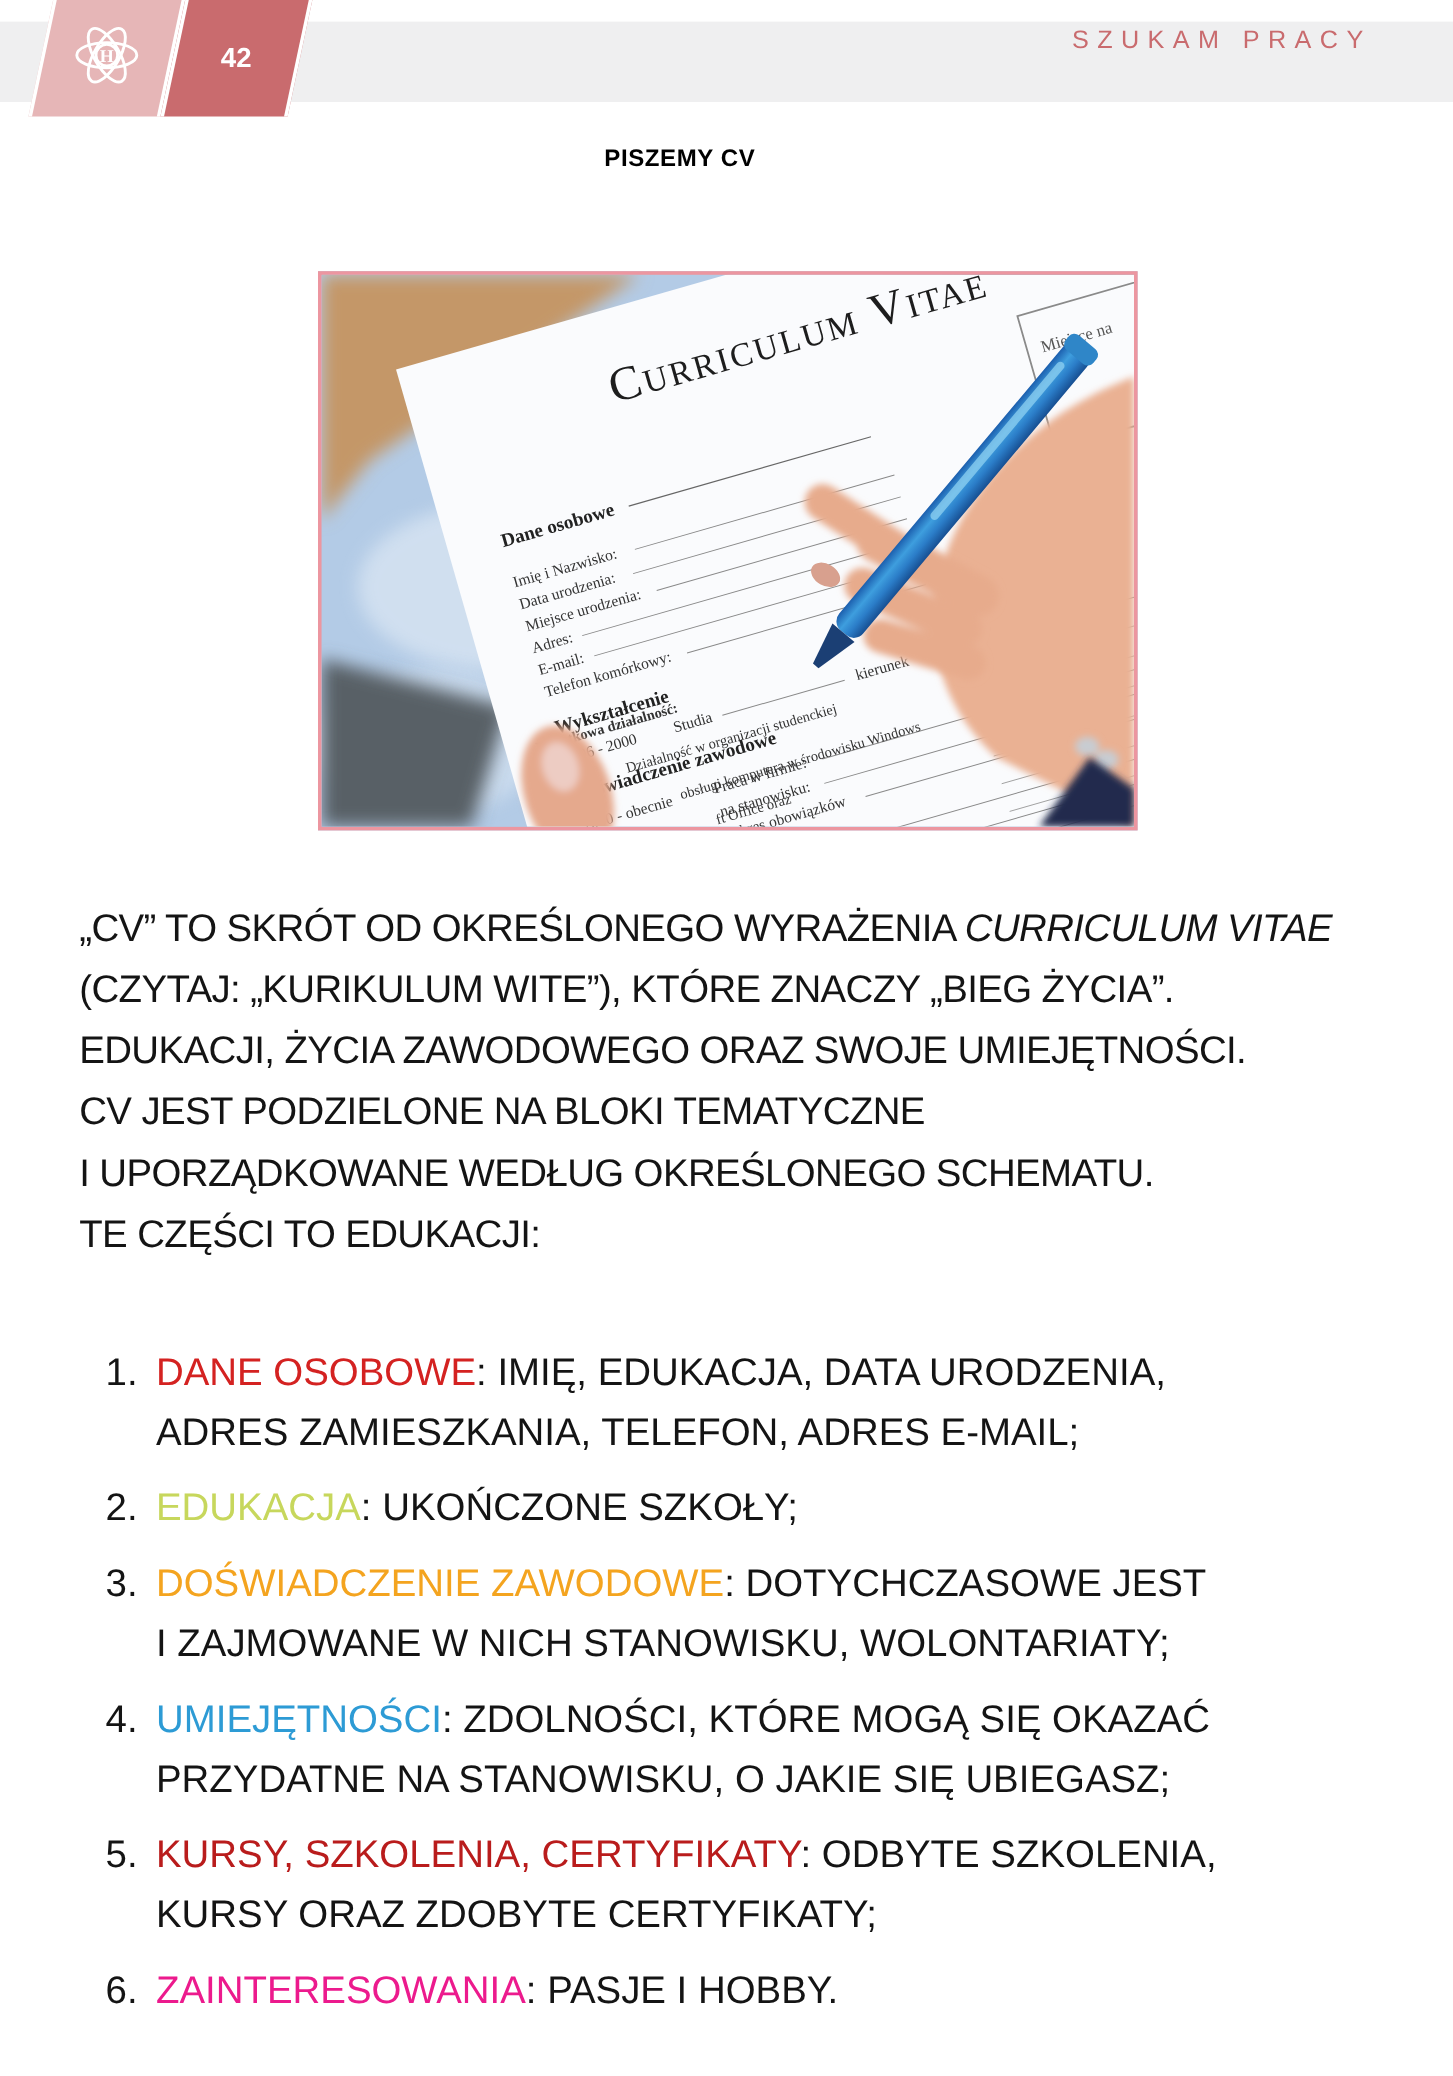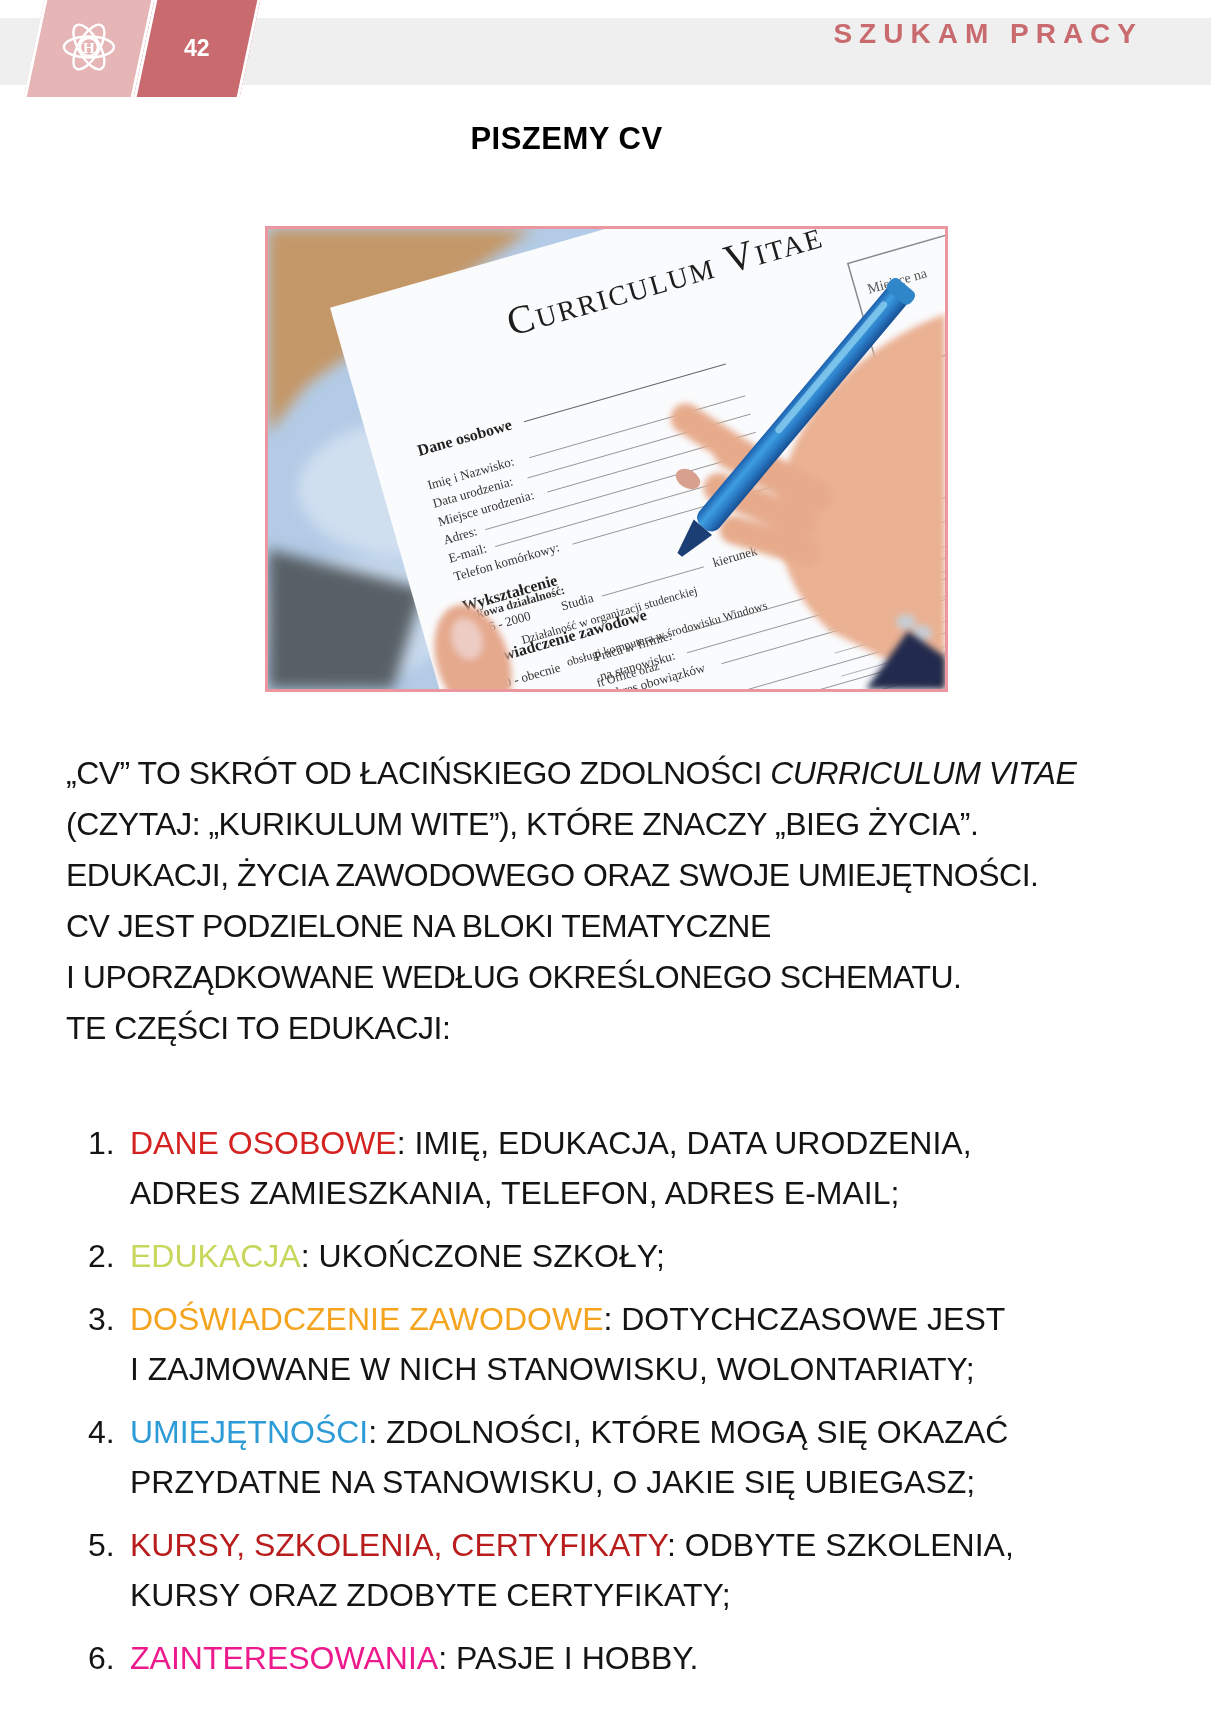--- a/index.html
+++ b/index.html
@@ -4,35 +4,35 @@
 <style>
   html,body{margin:0;padding:0;}
   body{
     width:1211px;height:1730px;position:relative;background:#ffffff;
     font-family:"Liberation Sans","DejaVu Sans",sans-serif;overflow:hidden;
   }
   
   .top-bar{position:absolute;top:18px;left:0;width:1211px;height:67px;background:#efeff0;}
   .section-label{
     position:absolute;top:0;height:67px;right:68px;display:flex;align-items:center;
-    color:#c96b6e;font-weight:bold;font-size:28px;letter-spacing:7px;
+    color:#c96b6e;font-weight:normal;font-size:21px;letter-spacing:7px;
   }
   .tabs{position:absolute;top:0;left:34px;height:97px;display:flex;}
   .tab{
     height:97px;transform:skewX(-12deg);border-left:3px solid #fff;border-right:3px solid #fff;
     display:flex;align-items:center;justify-content:center;
   }
   .tab-light{width:104px;background:#e6b6b7;}
   .tab-dark{width:100px;background:#c96b6e;}
   .unskew{transform:skewX(12deg);}
   .page-num{color:#fff;font-weight:bold;font-size:23px;}
   
   .page-title{
     position:absolute;top:121px;left:0;width:1133px;text-align:center;
-    font-size:31px;font-weight:bold;color:#000;letter-spacing:.5px;
+    font-size:20px;font-weight:bold;color:#000;letter-spacing:.5px;
   }
   
   .photo-frame{
     position:absolute;left:265px;top:226px;width:683px;height:466px;
     border:3px solid #ec96a0;box-sizing:border-box;overflow:hidden;background:#b3cbe6;
   }
   .photo-frame svg{display:block;}
   .cv-serif{font-family:"Liberation Serif","DejaVu Serif",serif;}
   
   .intro{
@@ -199,21 +199,21 @@
     <g fill="#c8ccd2" filter="url(#b3)">
       <ellipse cx="638" cy="393" rx="10" ry="8"></ellipse>
         <ellipse cx="654" cy="404" rx="10" ry="8"></ellipse>
         <ellipse cx="645" cy="418" rx="10" ry="8"></ellipse>
     </g>
     <polygon points="598,460 640,402 677,428 677,460" fill="#232c4e" filter="url(#b3)"></polygon>
   </svg>
 </div>
 
 <div class="intro">
-  <div class="ln"><span>„CV” TO SKRÓT OD ŁACIŃSKIEGO ZDOLNOŚCI </span><span class="it">CURRICULUM VITAE</span></div>
+  <div class="ln"><span>„CV” TO SKRÓT OD OKREŚLONEGO WYRAŻENIA </span><span class="it">CURRICULUM VITAE</span></div>
   <div class="ln">(CZYTAJ: „KURIKULUM WITE”), KTÓRE ZNACZY „BIEG ŻYCIA”.</div>
   <div class="ln">EDUKACJI, ŻYCIA ZAWODOWEGO ORAZ SWOJE UMIEJĘTNOŚCI.</div>
   <div class="ln">CV JEST PODZIELONE NA BLOKI TEMATYCZNE</div>
   <div class="ln">I UPORZĄDKOWANE WEDŁUG OKREŚLONEGO SCHEMATU.</div>
   <div class="ln">TE CZĘŚCI TO EDUKACJI:</div>
 </div>
 
 <div class="cv-list">
 
   <div class="item">

